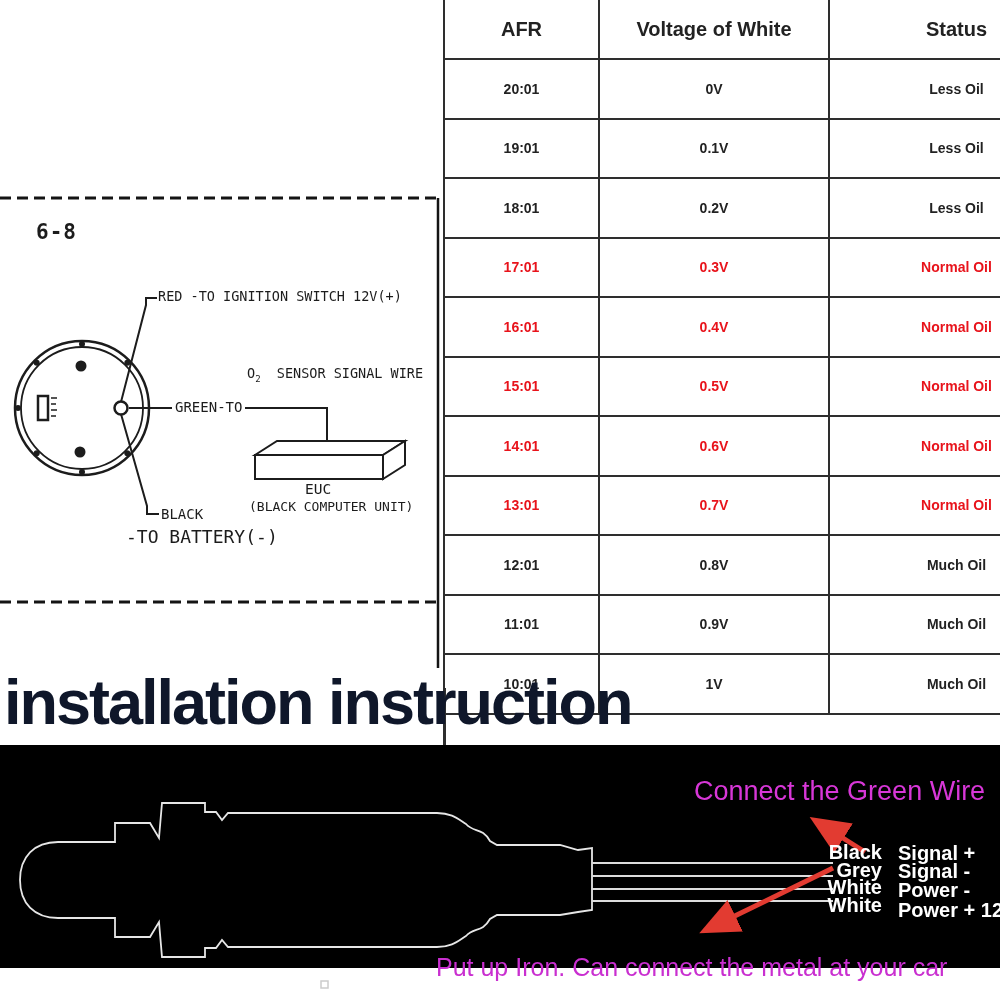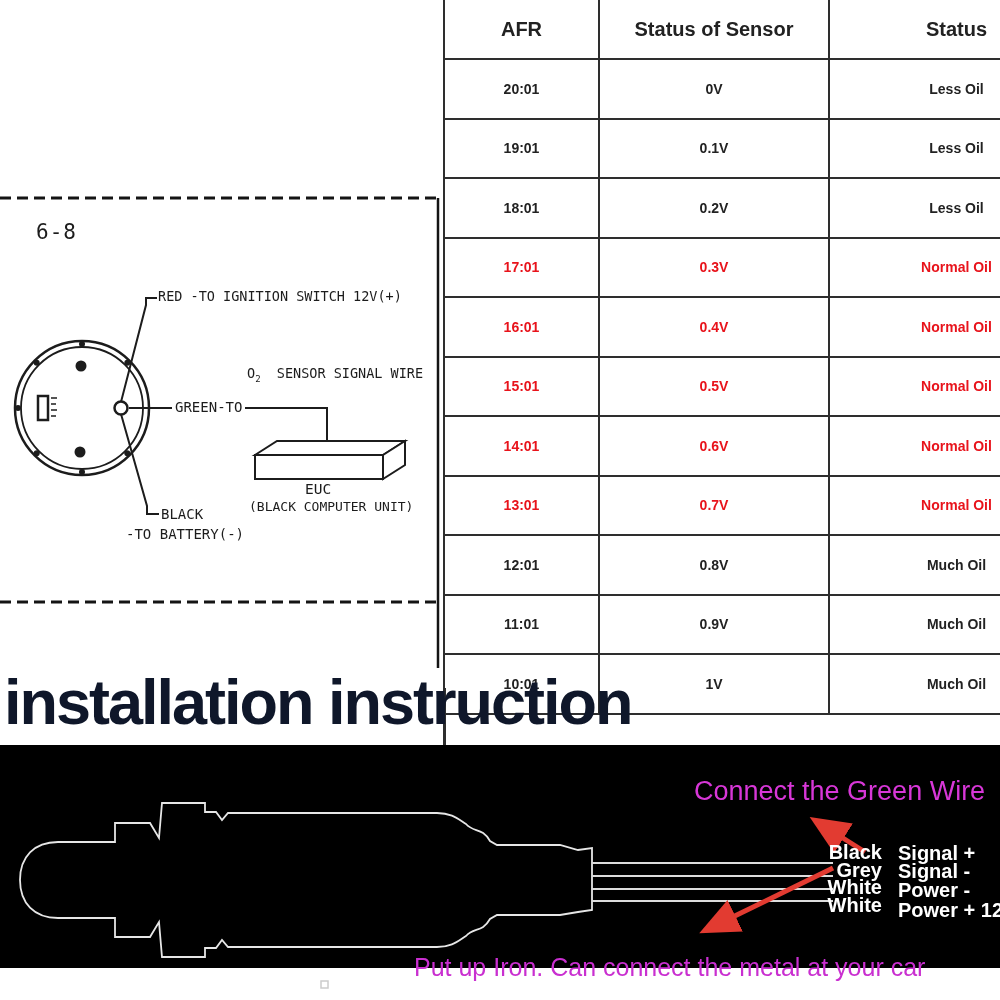--- a/index.html
+++ b/index.html
@@ -5,30 +5,30 @@
   html,body{margin:0;padding:0;background:#fff;}
   #root{position:relative;width:1000px;height:1000px;overflow:hidden;
         font-family:"Liberation Sans",sans-serif;background:#fff;}
 
   
   .top-white{position:absolute;left:0;top:0;width:1000px;height:745px;background:#fff;}
   #diagram-svg{position:absolute;left:0;top:0;}
 
   .dlabel{position:absolute;color:#1c1c1c;font-family:"DejaVu Sans Mono",monospace;
           white-space:pre;line-height:1.1;}
-  .lbl-secnum{left:36px;top:221px;font-size:21px;letter-spacing:1px;}
+  .lbl-secnum{left:36px;top:221px;font-size:21px;letter-spacing:1px;font-weight:bold;}
   .lbl-title {left:101px;top:217px;font-size:25px;letter-spacing:1px;}
   .lbl-red   {left:158px;top:289px;font-size:13.5px;}
   .lbl-green {left:175px;top:400px;font-size:14px;}
   .lbl-o2    {left:247px;top:366px;font-size:13.5px;}
   .lbl-o2 sub{font-size:9px;}
   .lbl-euc   {left:305px;top:482px;font-size:14.5px;}
   .lbl-eucsub{left:249px;top:500px;font-size:13px;}
   .lbl-black {left:161px;top:507px;font-size:14px;}
-  .lbl-batt  {left:126px;top:527px;font-size:14px;}
+  .lbl-batt  {left:126px;top:527px;font-size:18px;}
 
   
   .afr-table{position:absolute;left:443px;top:-2px;border-collapse:collapse;
              table-layout:fixed;width:640px;background:#fff;}
   .afr-table th,.afr-table td{border:2.5px solid #2e2e2e;text-align:center;
              vertical-align:middle;color:#222;font-weight:bold;padding:0;}
   .afr-table th{height:58px;font-size:20px;}
   .afr-table td{height:57.5px;font-size:14px;}
   .afr-table col:nth-child(1){width:155px;}
   .afr-table col:nth-child(2){width:230px;}
@@ -37,21 +37,21 @@
   .tbl-ext{position:absolute;left:443px;top:688px;width:3px;height:57px;background:#2e2e2e;}
 
   
   .banner{position:absolute;left:4px;top:666px;font-size:63px;font-weight:bold;
           letter-spacing:-2px;color:#0f172a;white-space:nowrap;}
 
   
   .bottom-black{position:absolute;left:0;top:745px;width:1000px;height:223px;background:#000;}
   .bottom-black svg{position:absolute;left:0;top:0;}
   .connect-green{position:absolute;left:694px;top:31px;font-size:27px;color:#d837d8;white-space:nowrap;}
-  .ground-note{position:absolute;left:414px;top:208px;font-size:25px;color:#c92fd0;white-space:nowrap;}
+  .ground-note{position:absolute;left:436px;top:208px;font-size:25px;color:#c92fd0;white-space:nowrap;}
   .wire-names{position:absolute;left:740px;top:0;width:142px;height:255px;}
   .wire-names div{position:absolute;left:0;right:0;text-align:right;color:#fff;
                   font-weight:bold;font-size:20px;line-height:20px;}
   .wire-names div:nth-child(1){top:97px;}
   .wire-names div:nth-child(2){top:115px;}
   .wire-names div:nth-child(3){top:132px;}
   .wire-names div:nth-child(4){top:150px;}
   .wire-funcs{position:absolute;left:898px;top:0;width:140px;height:255px;}
   .wire-funcs div{position:absolute;left:0;color:#fff;font-weight:bold;
                   font-size:20px;line-height:20px;white-space:nowrap;}
@@ -122,21 +122,21 @@
 
     <table class="afr-table">
       <colgroup>
           <col>
           <col>
           <col>
         </colgroup>
       <thead>
         <tr>
           <th>AFR</th>
-          <th>Status of Sensor</th>
+          <th>Voltage of White</th>
           <th>Status</th>
         </tr>
       </thead>
       <tbody>
           <tr>
             <td>20:01</td>
             <td>0V</td>
             <td>Less Oil</td>
           </tr>
           <tr>

